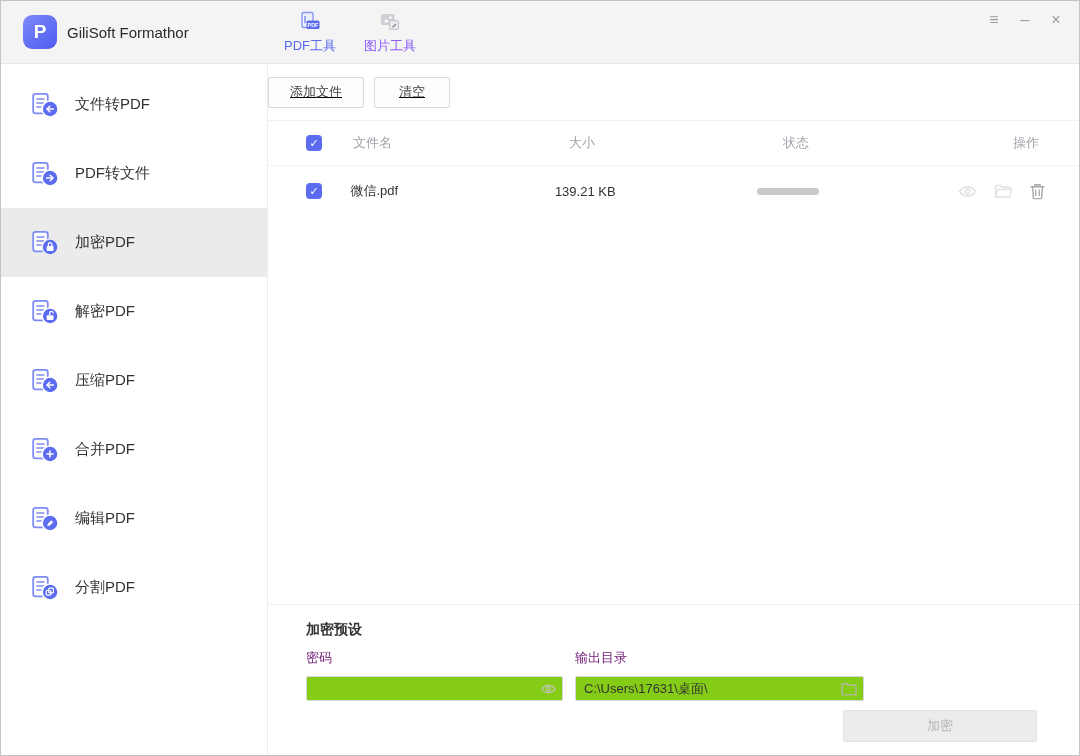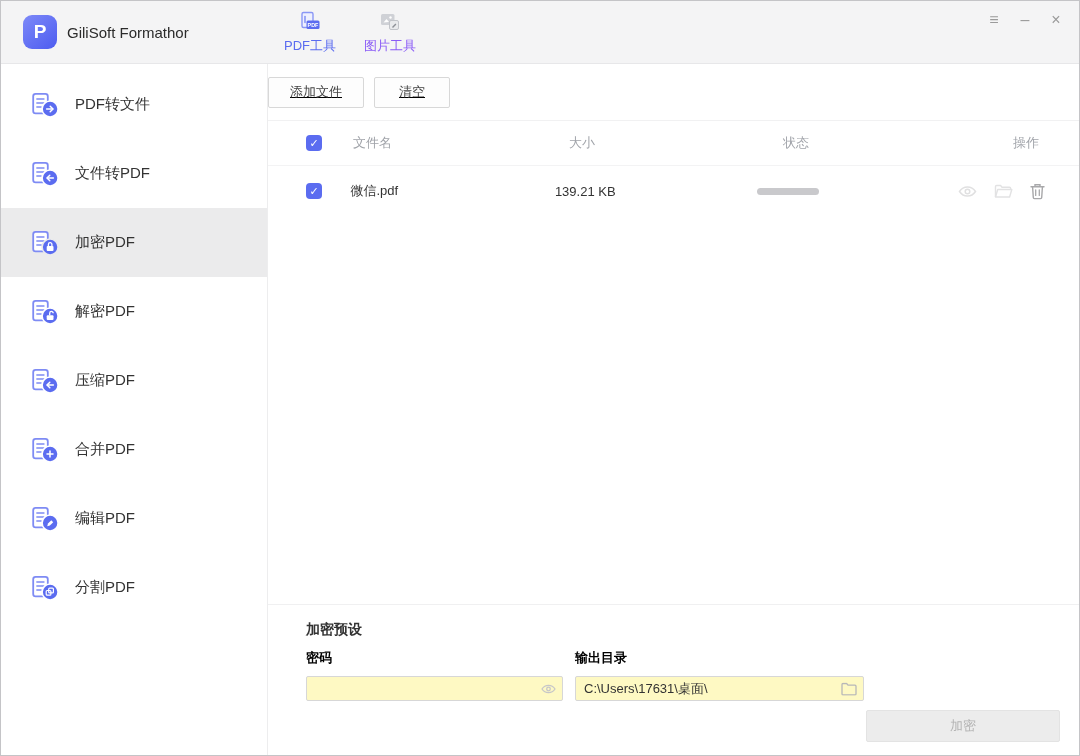--- a/index.html
+++ b/index.html
@@ -42,27 +42,27 @@
   .trow .col-name{font-weight:normal;}
   .cb{width:16px;height:16px;border-radius:4px;background:#5b6cf0;color:#fff;font-size:11px;line-height:16px;display:inline-flex;align-items:center;justify-content:center;cursor:pointer;}
   .progress{width:62px;height:7px;border-radius:3.5px;background:#c9c9cc;}
   .op-icon{display:flex;cursor:pointer;}
   .spacer{flex:1;}
 
   
   .panel{border-top:1px solid #f0f0f1;height:151px;flex:0 0 151px;box-sizing:border-box;padding:16px 16px 0 38px;position:relative;}
   .panel-title{font-size:14px;font-weight:bold;color:#333;}
   .fields{display:flex;gap:12px;margin-top:10px;}
-  .field label{display:block;font-size:13px;color:#000000;margin-bottom:9px;font-weight:bold;}
+  .field label{display:block;font-size:13px;color:#701a75;margin-bottom:9px;}
   .input-wrap{position:relative;display:inline-block;}
-  .input-wrap input{height:25px;border:1px solid #d7d7d7;border-radius:2px;font-size:13px;color:#333;padding:0 26px 0 8px;outline:none;box-sizing:border-box;background:#fef9c3;font-family:inherit;}
+  .input-wrap input{height:25px;border:1px solid #d7d7d7;border-radius:2px;font-size:13px;color:#333;padding:0 26px 0 8px;outline:none;box-sizing:border-box;background:#84cc16;font-family:inherit;}
   .pw input{width:257px;}
   .out input{width:289px;}
   .input-icon{position:absolute;right:7px;top:50%;transform:translateY(-50%);display:flex;}
-  .panel-actions{position:absolute;right:19px;bottom:13px;}
+  .panel-actions{position:absolute;right:42px;bottom:13px;}
   .btn-encrypt{width:194px;height:32px;background:#ececec;border:1px solid #e3e3e3;border-radius:2px;color:#b3b3b3;font-size:13px;cursor:default;font-family:inherit;}
 </style>
 </head>
 <body>
 
 <div class="window">
 
   <header>
     <div class="brand">
       <div class="logo">P</div>
@@ -103,37 +103,37 @@
   </header>
 
   <div class="appbody">
     <nav class="sidebar">
         <div class="nav-item">
           <span class="nav-icon">
             <svg width="28" height="28" viewBox="0 0 28 28">
               <rect x="2.2" y="2.8" width="14.6" height="19.6" rx="2.4" fill="#fff" stroke="#7e8bf4" stroke-width="1.8"></rect>
               <path d="M5.9 8h7M5.9 12h7M5.9 16h4.5" stroke="#7e8bf4" stroke-width="1.6" stroke-linecap="round"></path>
               <circle cx="19.1" cy="18" r="8" fill="#5b6cf0" stroke="#ffffff" stroke-width="1.6"></circle>
+              <path d="M22.4 18h-6" stroke="#fff" fill="none" stroke-width="1.5" stroke-linecap="round" stroke-linejoin="round"></path>
+              <path d="M18.8 15.3L16 18l2.8 2.7" stroke="#fff" fill="none" stroke-width="1.5" stroke-linecap="round" stroke-linejoin="round"></path>
+            </svg>
+          </span>
+          <span class="nav-label">文件转PDF</span>
+        </div>
+        <div class="nav-item">
+          <span class="nav-icon">
+            <svg width="28" height="28" viewBox="0 0 28 28">
+              <rect x="2.2" y="2.8" width="14.6" height="19.6" rx="2.4" fill="#fff" stroke="#7e8bf4" stroke-width="1.8"></rect>
+              <path d="M5.9 8h7M5.9 12h7M5.9 16h4.5" stroke="#7e8bf4" stroke-width="1.6" stroke-linecap="round"></path>
+              <circle cx="19.1" cy="18" r="8" fill="#5b6cf0" stroke="#ffffff" stroke-width="1.6"></circle>
               <path d="M15.6 18h6" stroke="#fff" fill="none" stroke-width="1.5" stroke-linecap="round" stroke-linejoin="round"></path>
               <path d="M19.2 15.3l2.8 2.7-2.8 2.7" stroke="#fff" fill="none" stroke-width="1.5" stroke-linecap="round" stroke-linejoin="round"></path>
             </svg>
           </span>
           <span class="nav-label">PDF转文件</span>
-        </div>
-        <div class="nav-item">
-          <span class="nav-icon">
-            <svg width="28" height="28" viewBox="0 0 28 28">
-              <rect x="2.2" y="2.8" width="14.6" height="19.6" rx="2.4" fill="#fff" stroke="#7e8bf4" stroke-width="1.8"></rect>
-              <path d="M5.9 8h7M5.9 12h7M5.9 16h4.5" stroke="#7e8bf4" stroke-width="1.6" stroke-linecap="round"></path>
-              <circle cx="19.1" cy="18" r="8" fill="#5b6cf0" stroke="#ffffff" stroke-width="1.6"></circle>
-              <path d="M22.4 18h-6" stroke="#fff" fill="none" stroke-width="1.5" stroke-linecap="round" stroke-linejoin="round"></path>
-              <path d="M18.8 15.3L16 18l2.8 2.7" stroke="#fff" fill="none" stroke-width="1.5" stroke-linecap="round" stroke-linejoin="round"></path>
-            </svg>
-          </span>
-          <span class="nav-label">文件转PDF</span>
         </div>
         <div class="nav-item active">
           <span class="nav-icon">
             <svg width="28" height="28" viewBox="0 0 28 28">
               <rect x="2.2" y="2.8" width="14.6" height="19.6" rx="2.4" fill="#fff" stroke="#7e8bf4" stroke-width="1.8"></rect>
               <path d="M5.9 8h7M5.9 12h7M5.9 16h4.5" stroke="#7e8bf4" stroke-width="1.6" stroke-linecap="round"></path>
               <circle cx="19.1" cy="18" r="8" fill="#5b6cf0" stroke="#ebebec" stroke-width="1.6"></circle>
               <rect x="15.7" y="17.1" width="6.8" height="5" rx="1" fill="#fff"></rect>
               <path d="M17.4 17.1v-1.7a1.75 1.75 0 0 1 3.5 0v1.7" stroke="#fff" fill="none" stroke-width="1.3"></path>
             </svg>

